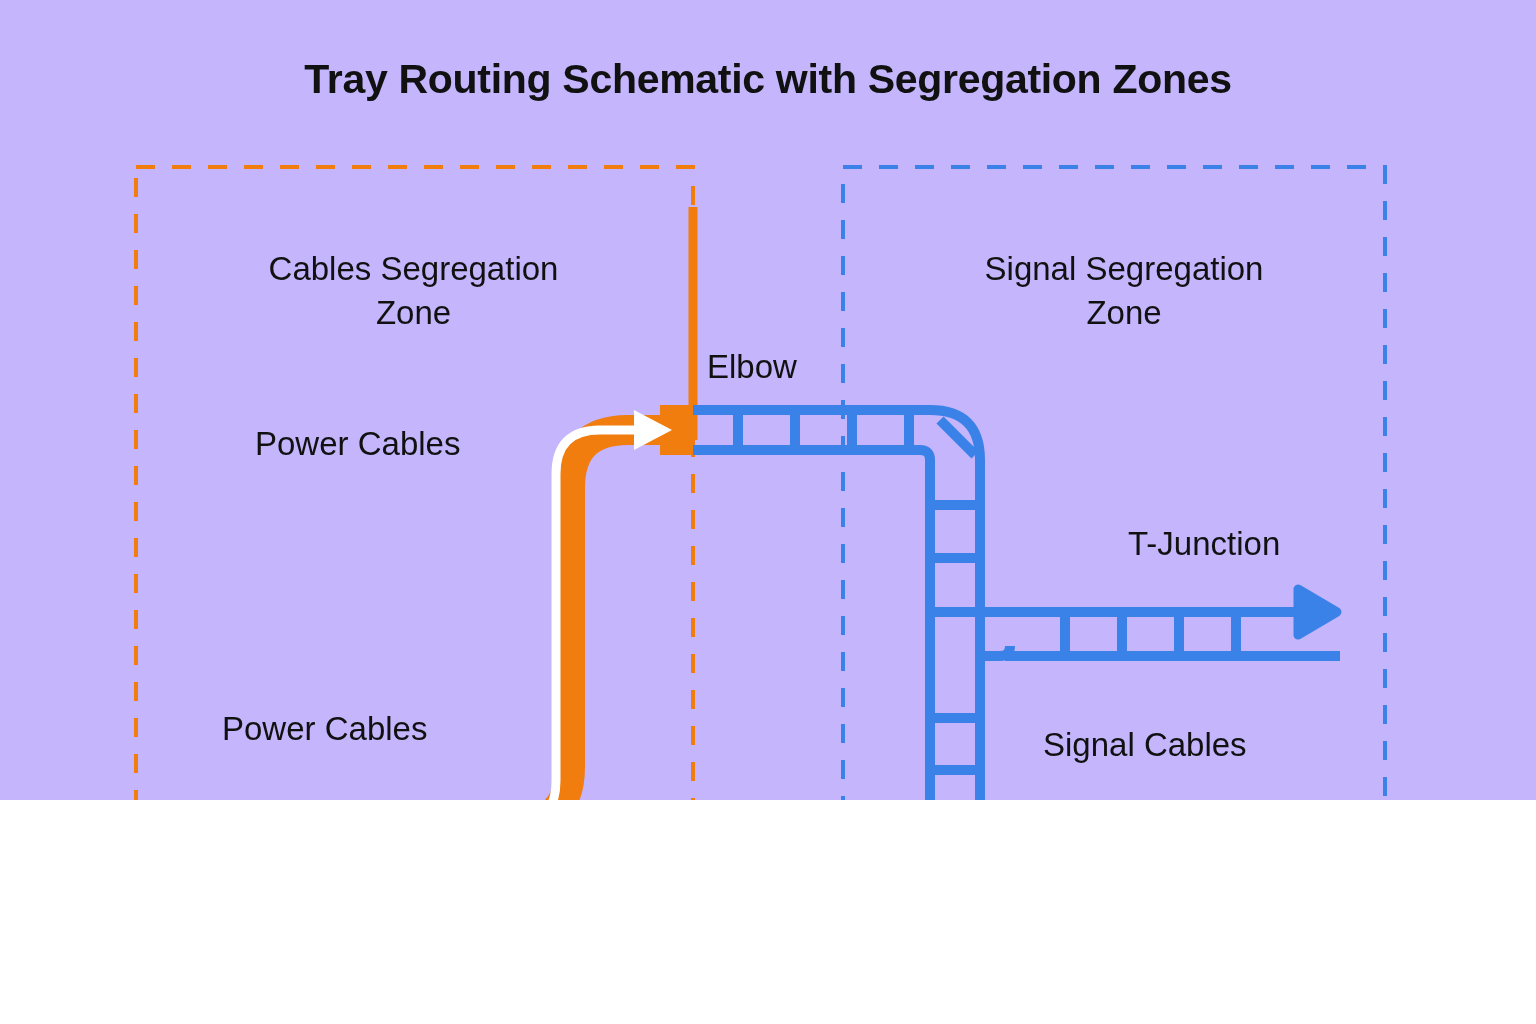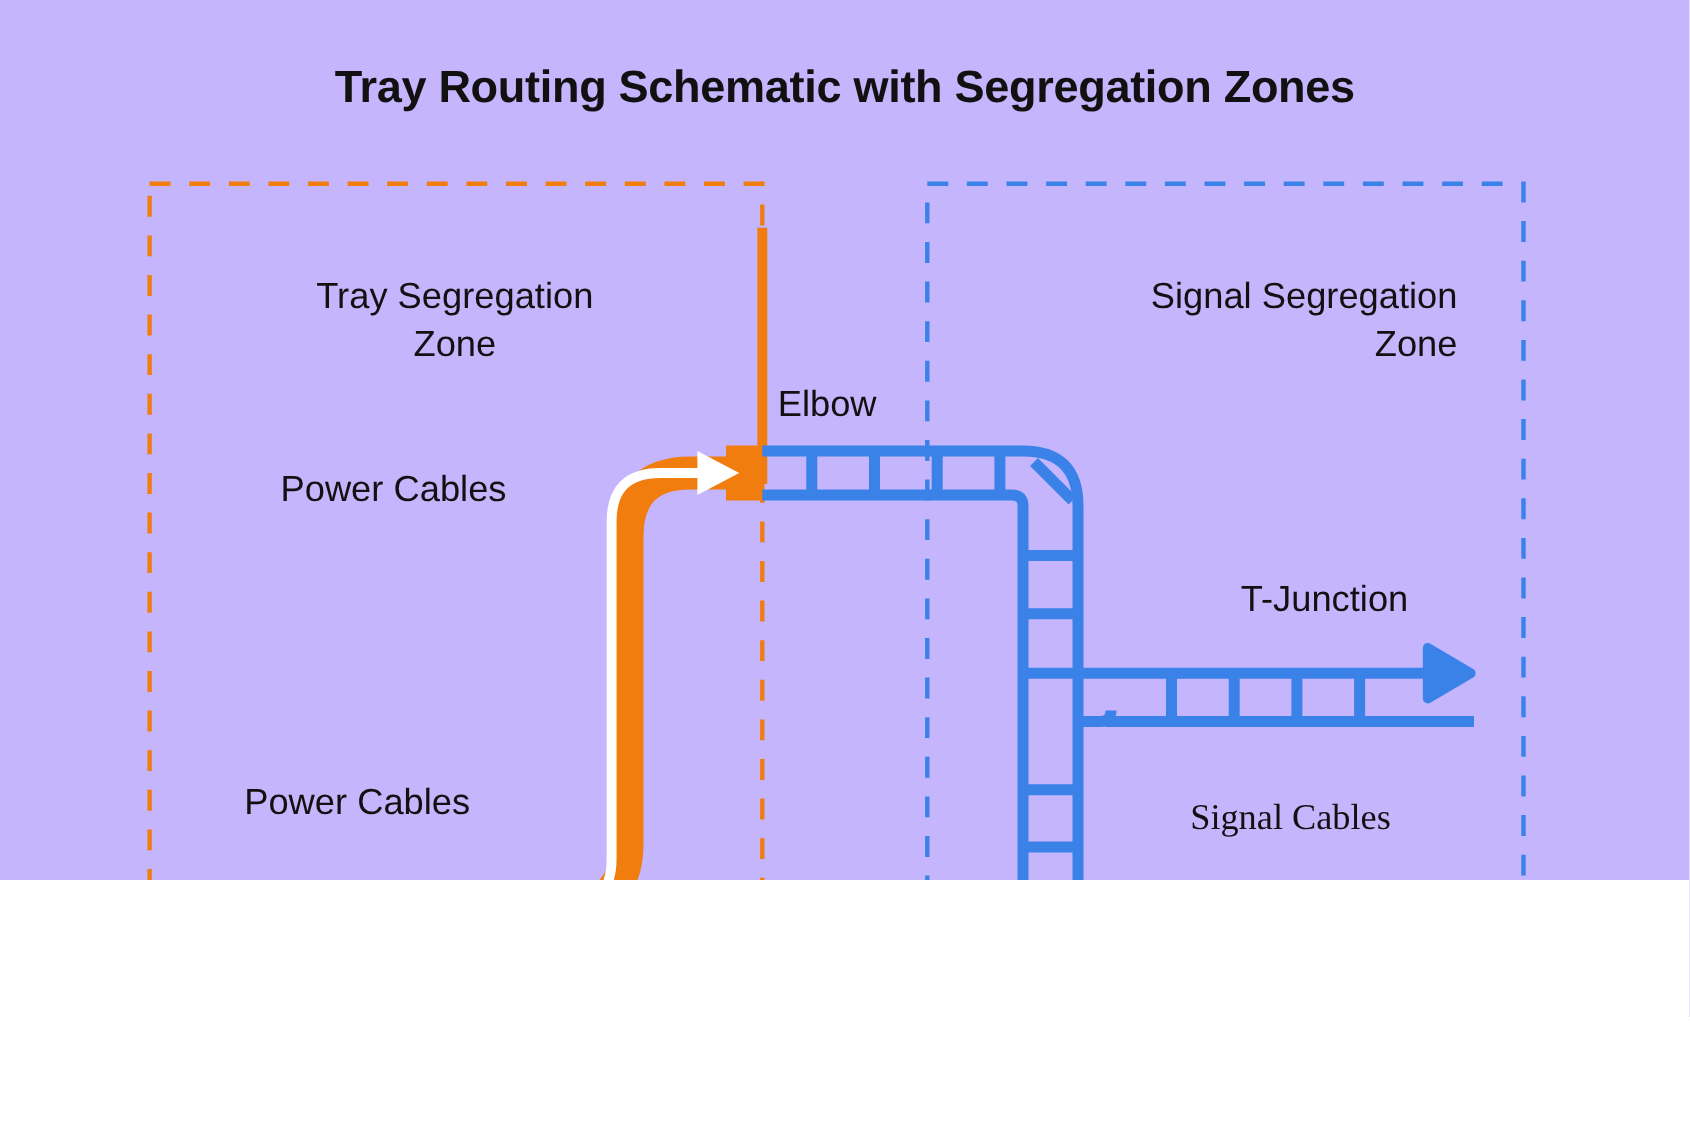--- a/index.html
+++ b/index.html
@@ -37,33 +37,33 @@
     letter-spacing: -0.3px;
   }
   .zone-label {
     position: absolute;
     text-align: center;
     font-size: 33px;
     color: #111111;
     line-height: 1.33;
   }
   .zone-label.power { left: 176px; top: 247px; width: 475px; }
-  .zone-label.signal { left: 845px; top: 247px; width: 480px; text-align: right; }
+  .zone-label.signal { left: 884px; top: 247px; width: 480px; }
   .edge-label {
     position: absolute;
     font-size: 33px;
     color: #111111;
     white-space: nowrap;
     text-align: center;
   }
   .edge-label.elbow        { left: 707px;  top: 348px; }
   .edge-label.power-upper  { left: 255px;  top: 425px; }
   .edge-label.power-lower  { left: 222px;  top: 710px; }
   .edge-label.tjunction    { left: 1128px; top: 525px; }
-  .edge-label.signal-lower { left: 1082px; top: 726px; font-family: Liberation Serif, serif; }
+  .edge-label.signal-lower { left: 1043px; top: 726px; }
 </style>
 </head>
 <body>
 
 <div id="canvas">
 
   <svg id="diagram-svg" viewBox="0 0 1536 1024">
 
     <rect x="136" y="167" width="557" height="736" fill="none" stroke="#F07D0E" stroke-width="4" stroke-dasharray="19 17" stroke-linecap="butt"></rect>
 
@@ -137,21 +137,21 @@
       <line x1="1236" y1="612" x2="1236" y2="656"></line>
     </g>
 
     <path d="M 1337 612 L 1298 589 L 1298 635 Z" fill="#3B82E8" stroke="#3B82E8" stroke-width="9" stroke-linejoin="round"></path>
 
   </svg>
 
   <div class="title-text">Tray Routing Schematic with Segregation Zones</div>
 
   <div class="zone-label power">
-    <span>Tray Segregation</span><br>
+    <span>Cables Segregation</span><br>
     <span>Zone</span>
   </div>
 
   <div class="zone-label signal">
     <span>Signal Segregation</span><br>
     <span>Zone</span>
   </div>
 
   <div class="edge-label elbow">Elbow</div>
 

